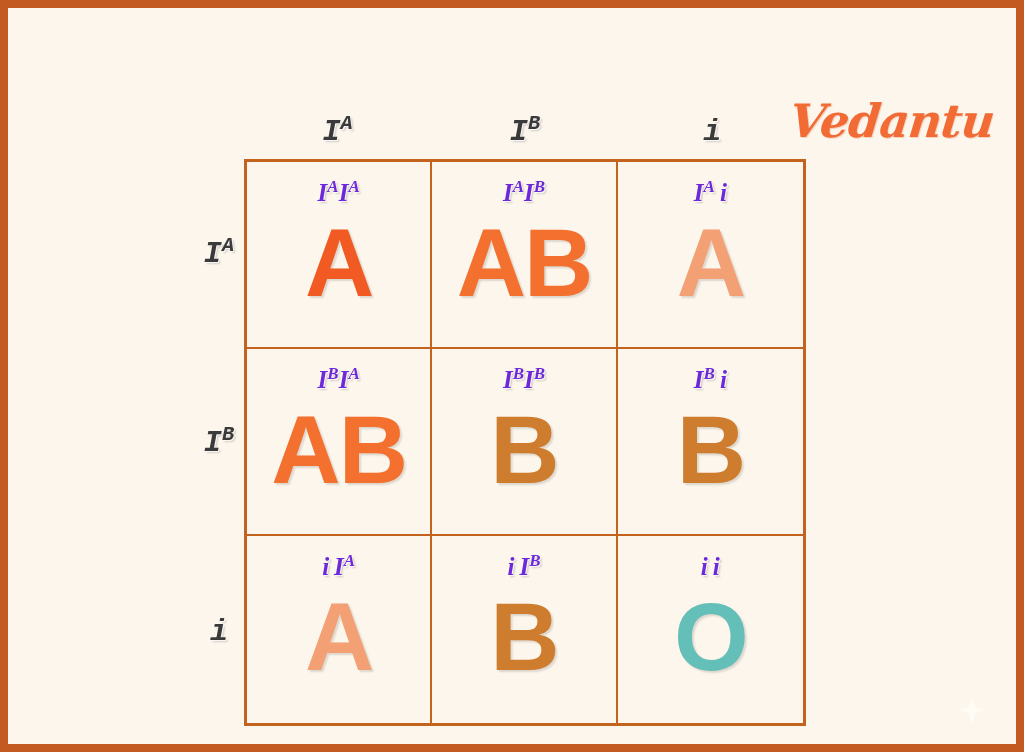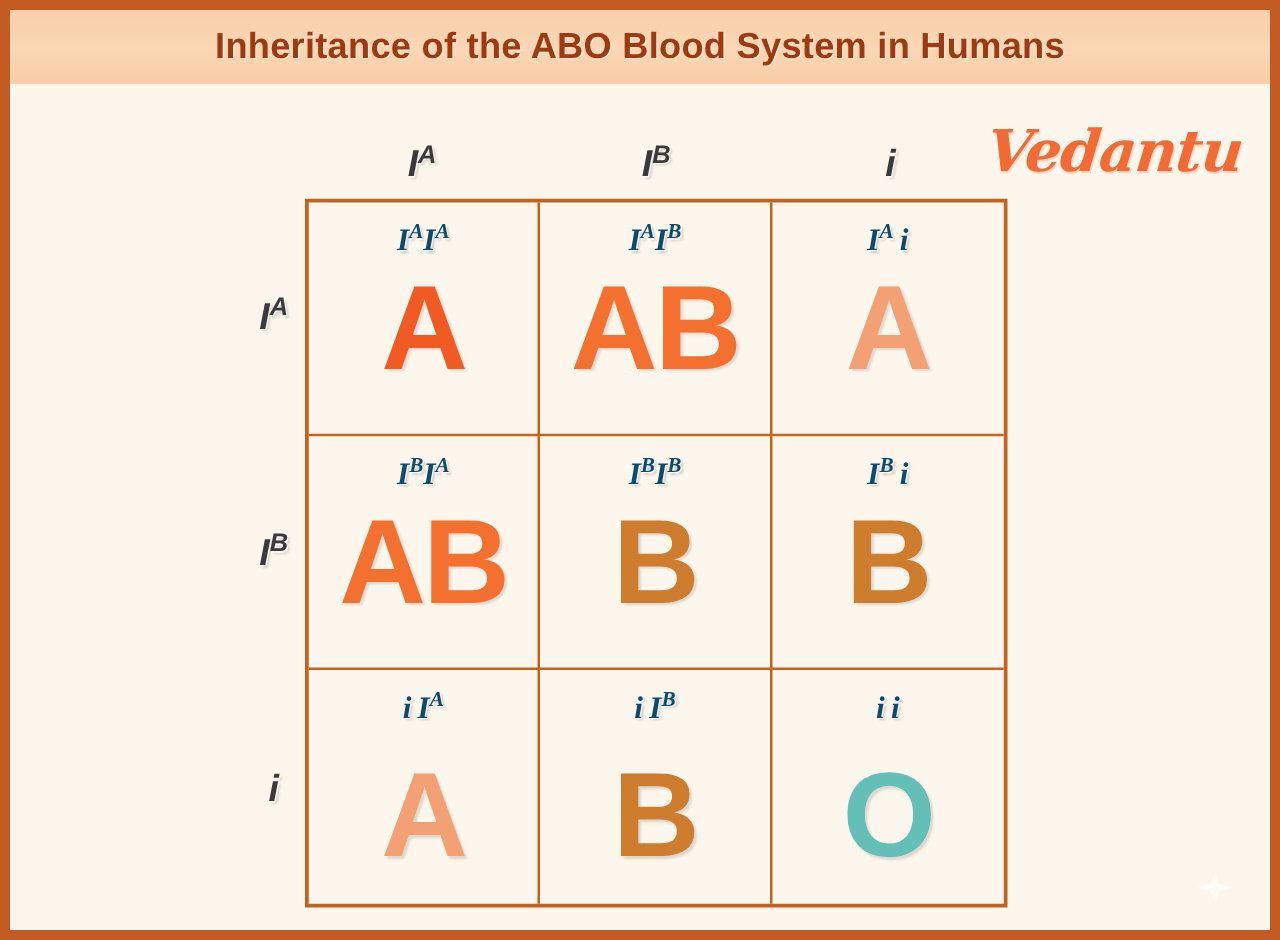--- a/index.html
+++ b/index.html
@@ -97,21 +97,21 @@
     flex-direction: column;
   }
   .row-header {
     flex: 1 1 0;
     display: flex;
     align-items: center;
     justify-content: center;
   }
 
   .allele-label {
-    font-family: Liberation Sans, sans-serif;
+    font-family: Liberation Mono, monospace;
     font-size: 30px;
     font-weight: bold;
     font-style: italic;
     color: #3A3A3A;
     text-shadow: 1px 1px 1px rgba(255,255,255,0.9), 2px 2px 2px rgba(0,0,0,0.18);
     white-space: nowrap;
   }
   .allele-label sup {
     font-size: 0.68em;
     vertical-align: super;
@@ -138,28 +138,28 @@
     border-right: 2px solid #C2641F;
     border-bottom: 2px solid #C2641F;
     display: flex;
     flex-direction: column;
     align-items: center;
     justify-content: flex-start;
     padding-top: 18px;
     overflow: hidden;
   }
   .cell.last-col { border-right: none; align-items: center; }
-  .cell.last-row { border-bottom: none; gap: 16px; }
+  .cell.last-row { border-bottom: none; }
 
   .genotype {
     font-family: "Liberation Serif", serif;
     font-size: 25px;
     font-weight: bold;
     font-style: italic;
-    color: #0c4a6e;
+    color: #6d28d9;
     text-shadow: 1px 1px 1px rgba(255,255,255,0.9), 2px 2px 2px rgba(0,0,0,0.2);
     white-space: nowrap;
     line-height: 1;
   }
   .genotype sup {
     font-size: 0.68em;
     vertical-align: super;
     line-height: 0;
   }
 
@@ -184,23 +184,20 @@
     background: #FFFDF8;
     opacity: 0.85;
     clip-path: polygon(50% 0%, 62% 38%, 100% 50%, 62% 62%, 50% 100%, 38% 62%, 0% 50%, 38% 38%);
   }
 </style>
 </head>
 <body>
 
 <div class="figure">
 
-  <div class="banner">
-    <div class="banner-title">Inheritance of the ABO Blood System in Humans</div>
-  </div>
 
   <div class="brand">Vedantu</div>
 
   <div class="square-wrap">
 
     <div class="col-headers" id="col-headers">
         <div class="col-header">
           <span class="allele-label">I<sup>A</sup></span>
         </div>
         <div class="col-header">

